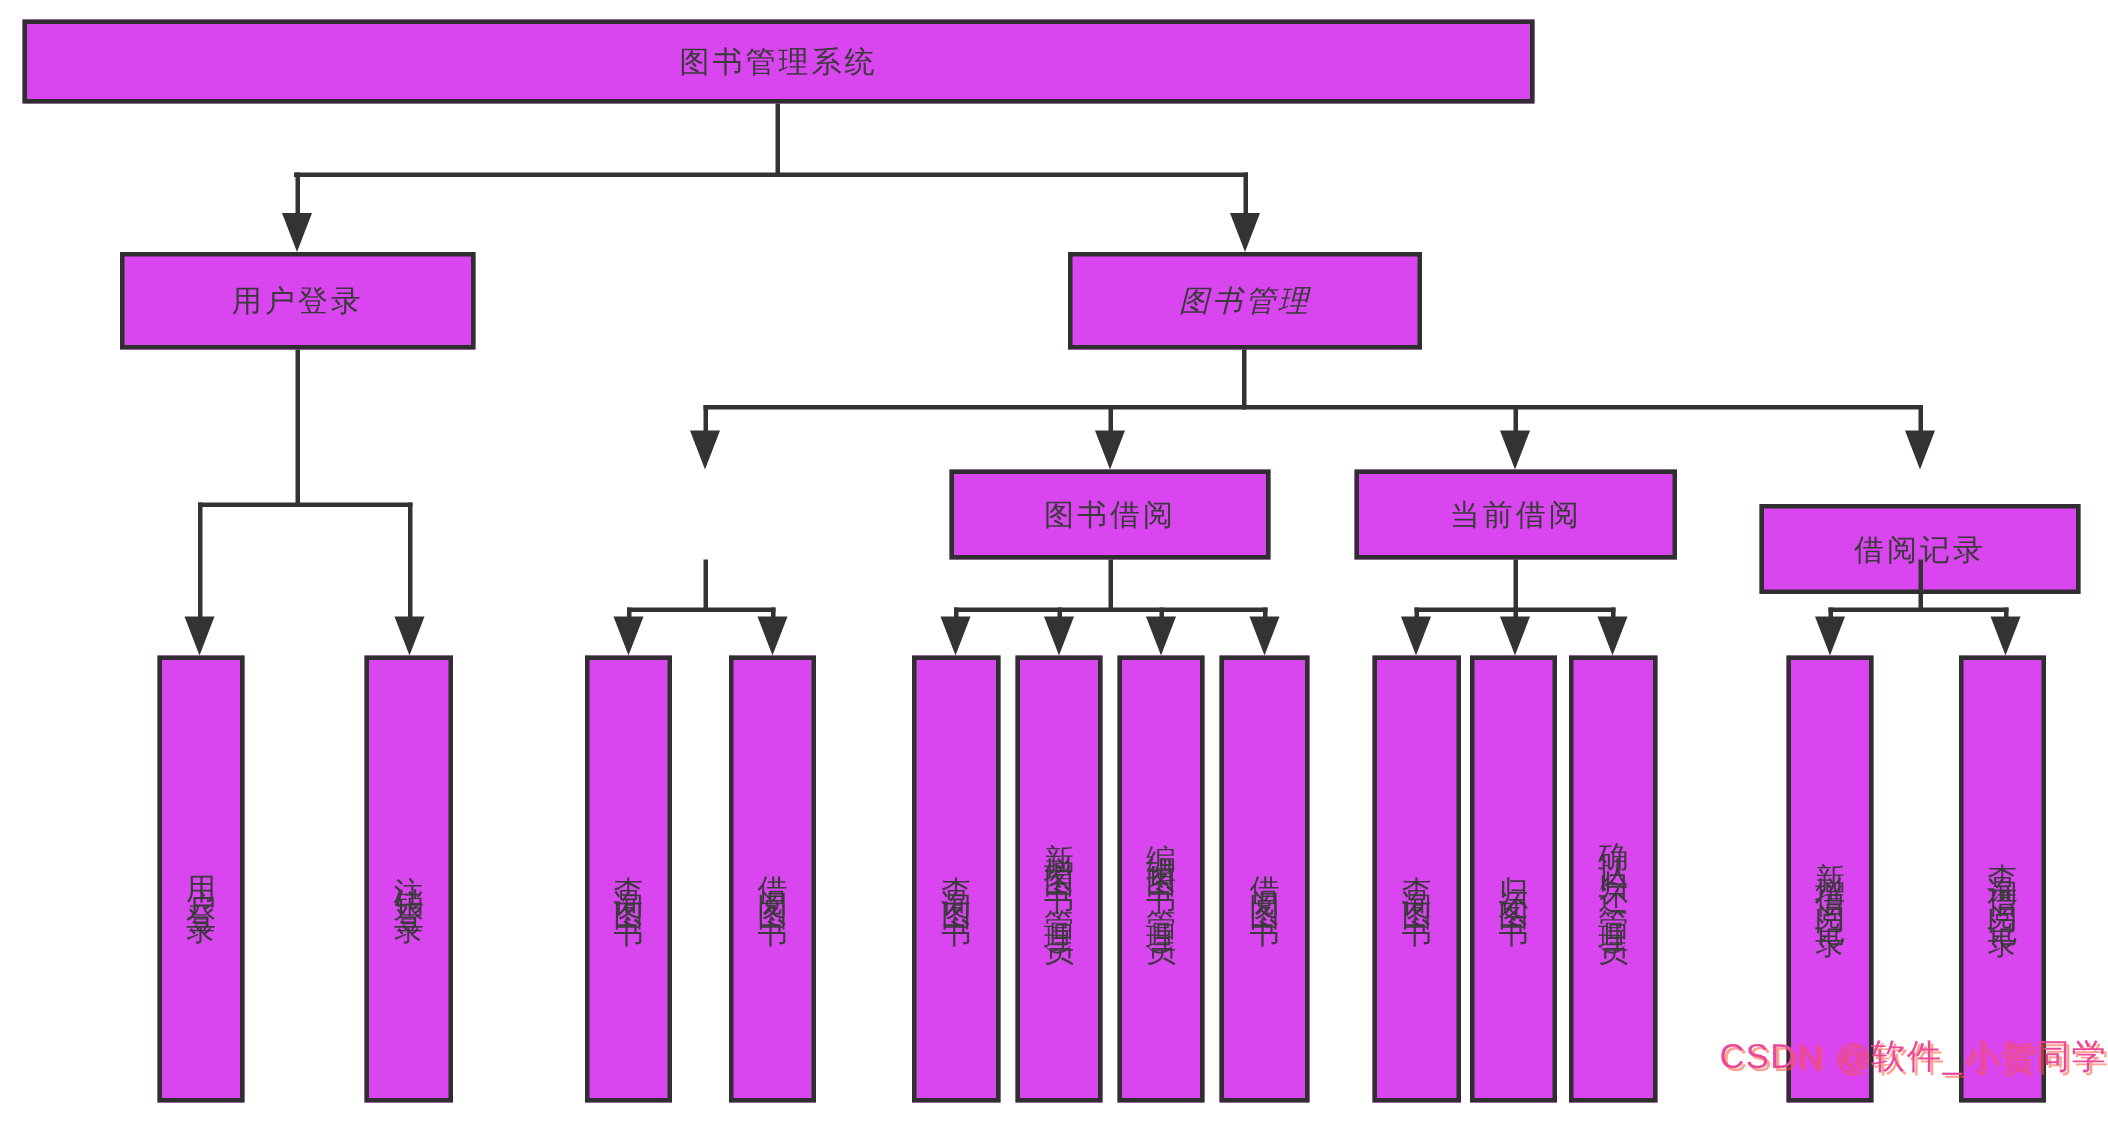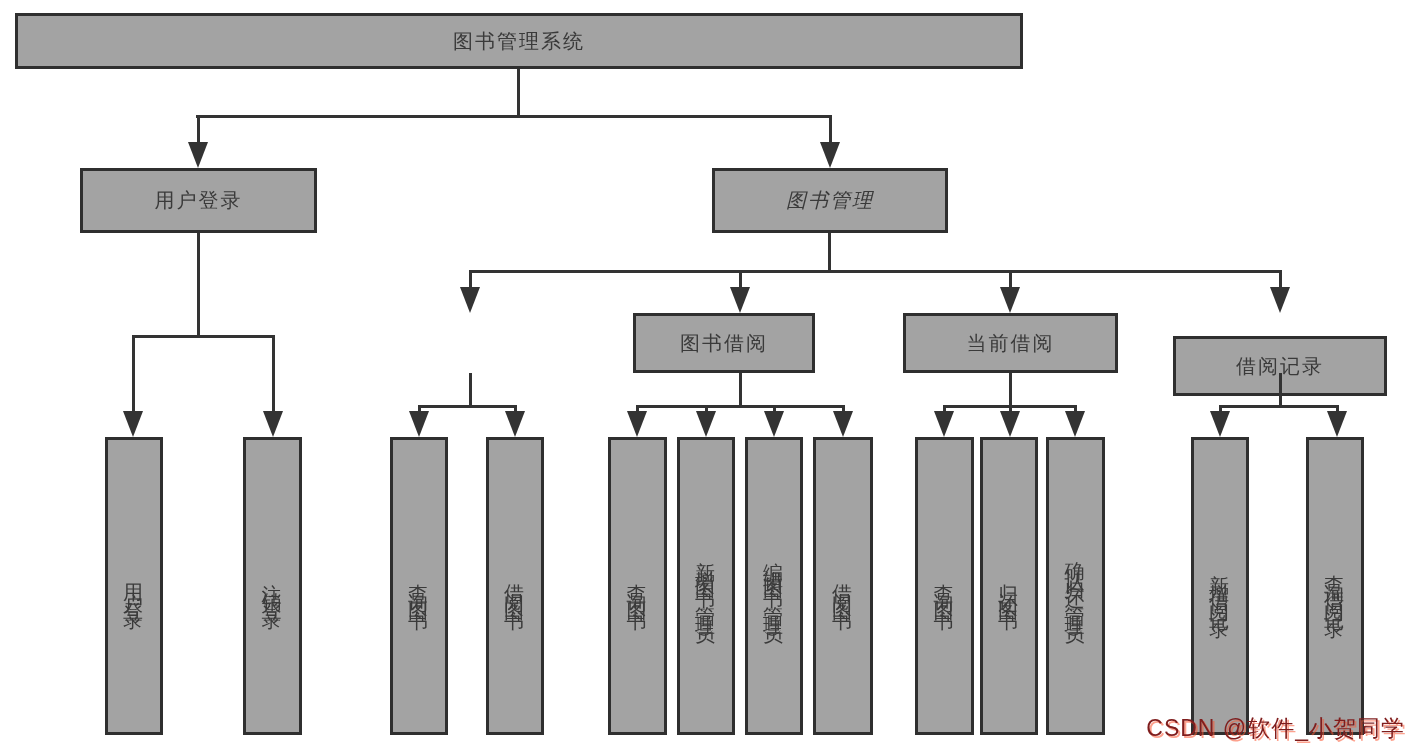--- a/index.html
+++ b/index.html
@@ -1,49 +1,49 @@
 <!DOCTYPE html>
 <html><head>
 <meta charset="utf-8">
 <style>
   html,body{margin:0;padding:0;background:#ffffff;}
   .stage{position:relative;width:1405px;height:747px;background:#ffffff;overflow:hidden;
          font-family:"Liberation Sans",sans-serif;}
-  .box{position:absolute;box-sizing:border-box;border:3px solid #2f2f2f;background:#a3a3a3;
+  .box{position:absolute;box-sizing:border-box;border:3px solid #2f2f2f;background:#d946ef;
        display:flex;align-items:center;justify-content:center;color:#3a3a3a;}
   .hlabel{font-size:20px;letter-spacing:2px;white-space:nowrap;}
   .vtext{writing-mode:vertical-rl;text-orientation:mixed;font-size:20px;letter-spacing:9px;
          color:#3a3a3a;white-space:nowrap;}
   .vline{position:absolute;width:3px;background:#333333;}
   .hline{position:absolute;height:3px;background:#333333;}
   .arrow{position:absolute;width:0;height:0;
          border-left:10px solid transparent;border-right:10px solid transparent;
          border-top:26px solid #333333;}
-  .watermark{position:absolute;top:713px;right:0px;font-size:23px;color:#7f1d1d;
+  .watermark{position:absolute;top:689px;right:0px;font-size:23px;color:#ec4899;
              text-shadow:2px 2px 0 rgba(252,85,49,0.55);white-space:nowrap;letter-spacing:1px;}
 </style>
 </head>
 <body>
 
 <div class="stage">
 
   <div class="box" style="left:15px;top:13px;width:1008px;height:56px;border-width:3px;">
     <span class="hlabel">图书管理系统</span>
   </div>
 
   <div class="box" style="left:80px;top:168px;width:237px;height:65px;">
     <span class="hlabel">用户登录</span>
   </div>
 
   <div class="box" style="left:712px;top:168px;width:236px;height:65px;font-style:italic;">
     <span class="hlabel">图书管理</span>
   </div>
 
 
-  <div class="box" style="left:633px;top:313px;width:182px;height:60px;">
+  <div class="box" style="left:633px;top:313px;width:214px;height:60px;">
     <span class="hlabel">图书借阅</span>
   </div>
 
   <div class="box" style="left:903px;top:313px;width:215px;height:60px;">
     <span class="hlabel">当前借阅</span>
   </div>
 
   <div class="box" style="left:1173px;top:313px;width:214px;height:60px;margin-top:23px;">
     <span class="hlabel">借阅记录</span>
   </div>

